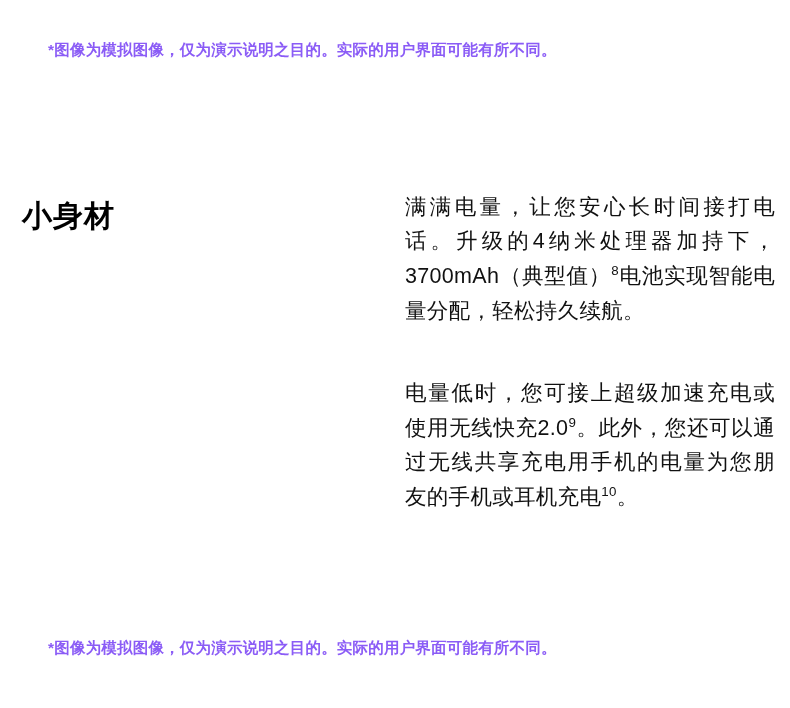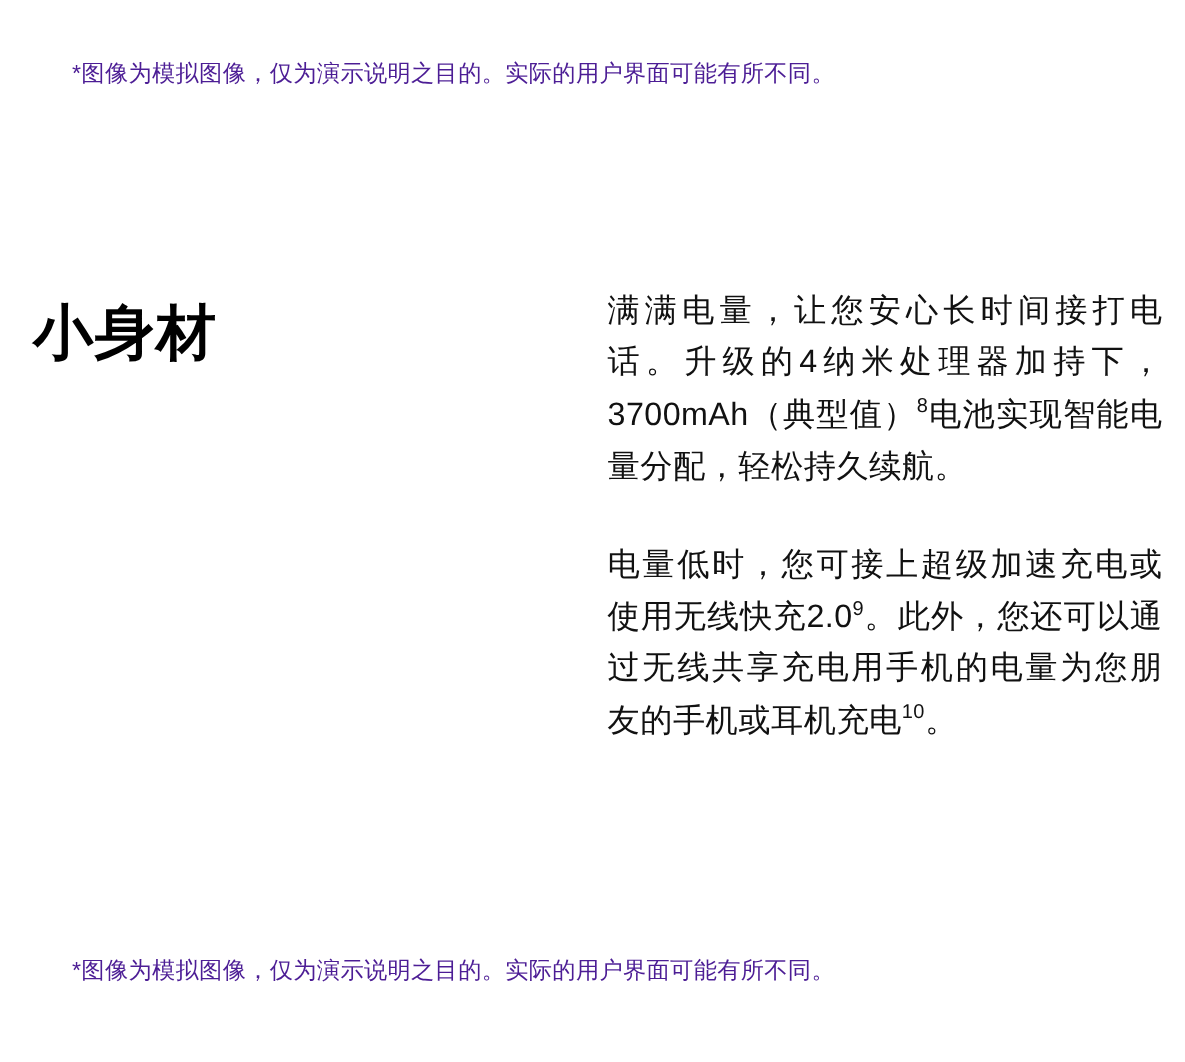--- a/index.html
+++ b/index.html
@@ -17,36 +17,36 @@
   }
   .page {
     position: absolute;
     inset: 0;
   }
   .disclaimer {
     position: absolute;
     left: 48px;
     font-size: 15.5px;
     line-height: 1.35;
-    color: #4c1d95;
+    color: #8b5cf6;
     letter-spacing: 0.2px;
     white-space: nowrap;
-    font-weight: 400;
+    font-weight: 700;
   }
   .disclaimer-top {
     top: 40px;
   }
   .disclaimer-bottom {
     top: 638px;
   }
   .headline {
     position: absolute;
     left: 22px;
     top: 198px;
-    font-size: 40px;
+    font-size: 30px;
     font-weight: 700;
     line-height: 1.22;
     letter-spacing: 1px;
     color: #000000;
   }
   .headline .line {
     display: block;
     white-space: nowrap;
   }
   .body-col {
@@ -58,21 +58,21 @@
   .body-par {
     font-size: 21.5px;
     line-height: 1.62;
     font-weight: 500;
     color: #111111;
     letter-spacing: 0.3px;
     text-align: justify;
     text-justify: inter-character;
   }
   .body-par + .body-par {
-    margin-top: 30px;
+    margin-top: 47px;
   }
   sup {
     font-size: 0.62em;
     vertical-align: super;
     line-height: 0;
   }
 </style>
 </head>
 <body>
 

